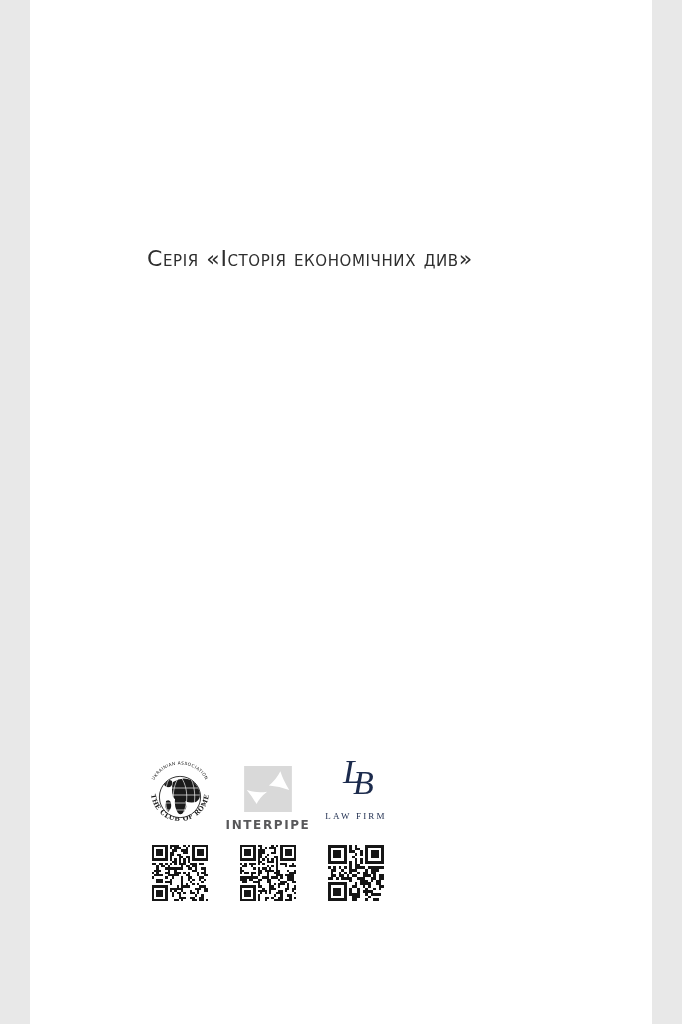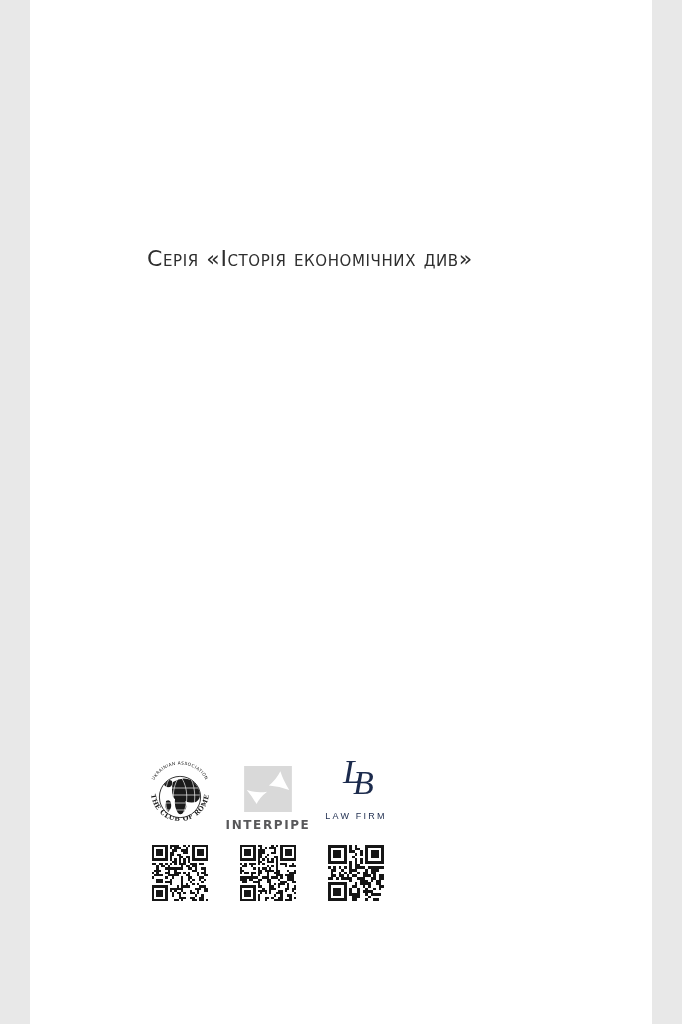--- a/index.html
+++ b/index.html
@@ -49,21 +49,21 @@
     position:relative;
     width:44px;height:50px;margin-top:1px;
     color:var(--lb-navy,#1c2b4d);
     font-family:"Liberation Serif", serif;
     font-style:italic;
   }
   .lb-l{position:absolute;left:9px;top:-6px;font-size:34px;line-height:34px;}
   .lb-b{position:absolute;left:19px;top:5px;font-size:34px;line-height:34px;}
   .lb-caption{
     margin-top:0;
-    font-family:Liberation Sans, sans-serif;
+    font-family:Liberation Serif, serif;
     font-size:9px;
     letter-spacing:2.2px;
     color:var(--lb-navy,#1c2b4d);
     white-space:nowrap;
   }
   .qr-svg{
     position:absolute;
     left:10px;top:85px;
     width:56px;height:56px;
     shape-rendering:crispEdges;

